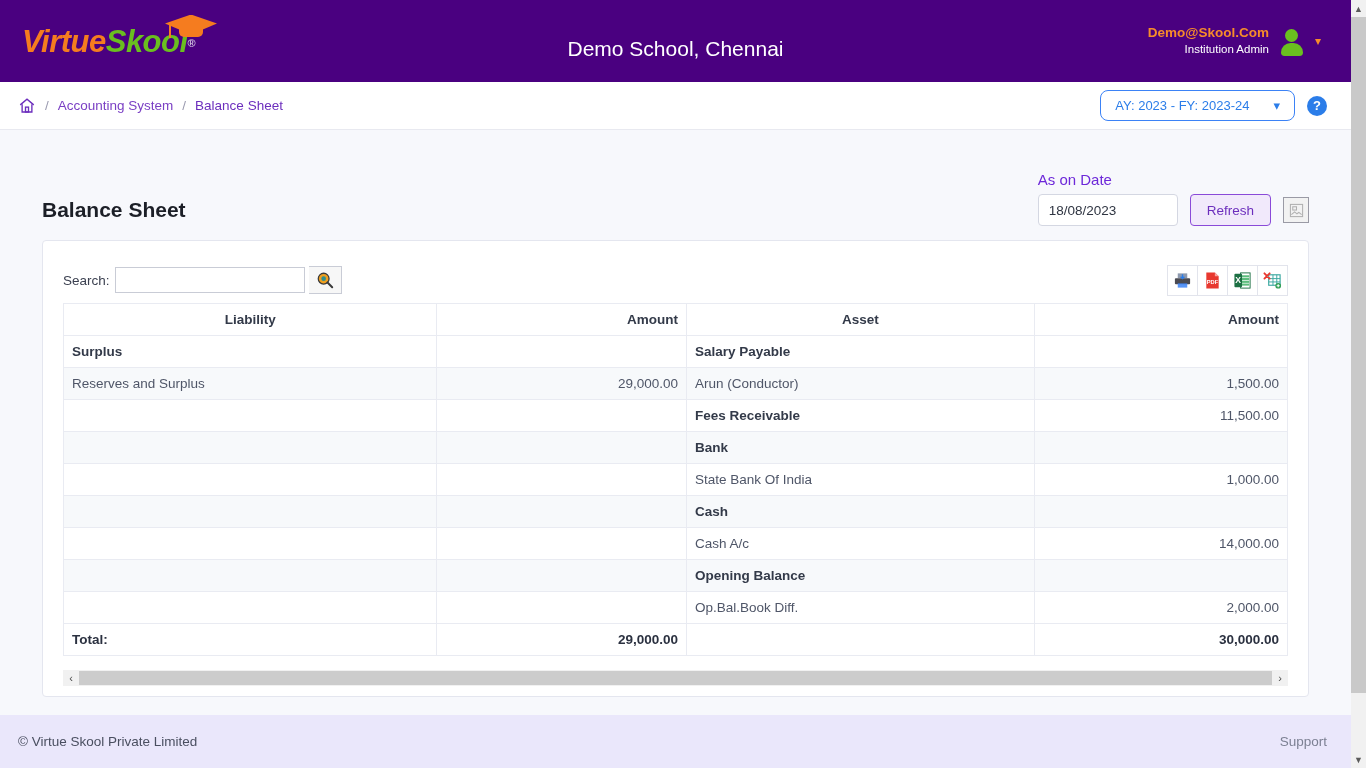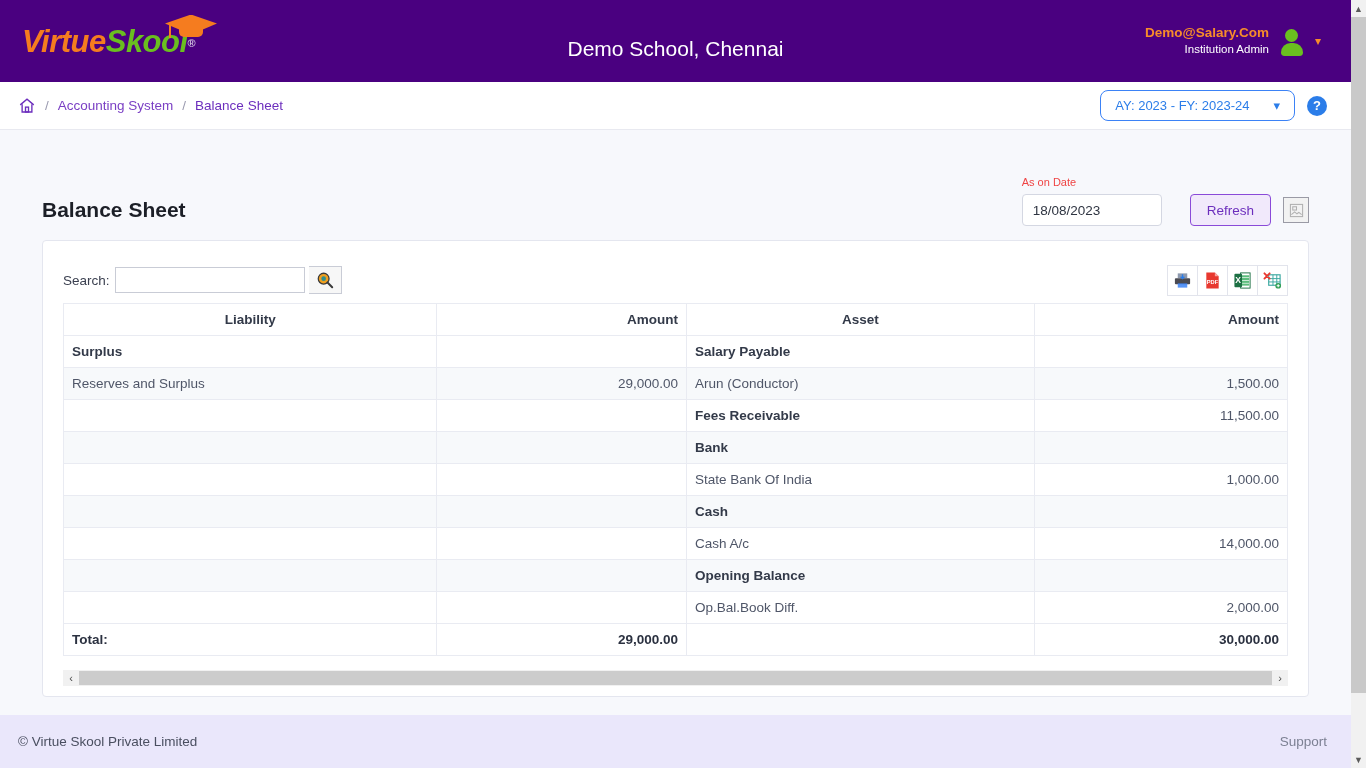--- a/index.html
+++ b/index.html
@@ -113,42 +113,41 @@
   
   .page { padding: 0 42px; }
   .page-head {
     display: flex; align-items: flex-end;
     padding-top: 42px;
     height: 96px;
   }
   .page-title { font-size: 21px; font-weight: bold; color: #1c1f27; padding-bottom: 4px; }
   .head-right { margin-left: auto; display: flex; align-items: flex-end; gap: 12px; }
   .field-group { display: flex; flex-direction: column; gap: 6px; }
-  .field-label { font-size: 11px; color: #ef4444; }
+  .field-label { font-size: 15px; color: #6d28d9; }
   .date-input {
     width: 140px; height: 32px;
     border: 1px solid #d4d7e2;
     border-radius: 4px;
     padding: 0 10px;
     font-family: "Liberation Sans", sans-serif;
     font-size: 13.5px;
     color: #2f3542;
     background: #fff;
   }
   .refresh-btn {
     height: 32px;
     border: 1px solid #8a4ad8;
     background: #f1e9fb;
     color: #6c2ebd;
     border-radius: 4px;
     padding: 0 16px;
     font-size: 13.5px;
     font-family: "Liberation Sans", sans-serif;
     cursor: pointer;
-    margin-left: 16px;
   }
   .img-btn {
     width: 26px; height: 26px;
     border: 1px solid #9a9aa5;
     background: #f2f2f2;
     display: flex; align-items: center; justify-content: center;
     cursor: pointer;
     margin-bottom: 3px;
   }
 
@@ -278,21 +277,21 @@
           <span class="base"></span>
           <span class="tassel"></span>
         </span>
       </div>
     </div>
 
     <div class="school-name">Demo School, Chennai</div>
 
     <div class="user-area">
       <div class="user-text">
-        <div class="user-email">Demo@Salary.Com</div>
+        <div class="user-email">Demo@Skool.Com</div>
         <div class="user-role">Institution Admin</div>
       </div>
       <div class="avatar-icon">
         <span class="head"></span>
           <span class="body"></span>
       </div>
       <span class="caret-down">▾</span>
     </div>
   </div>
 

